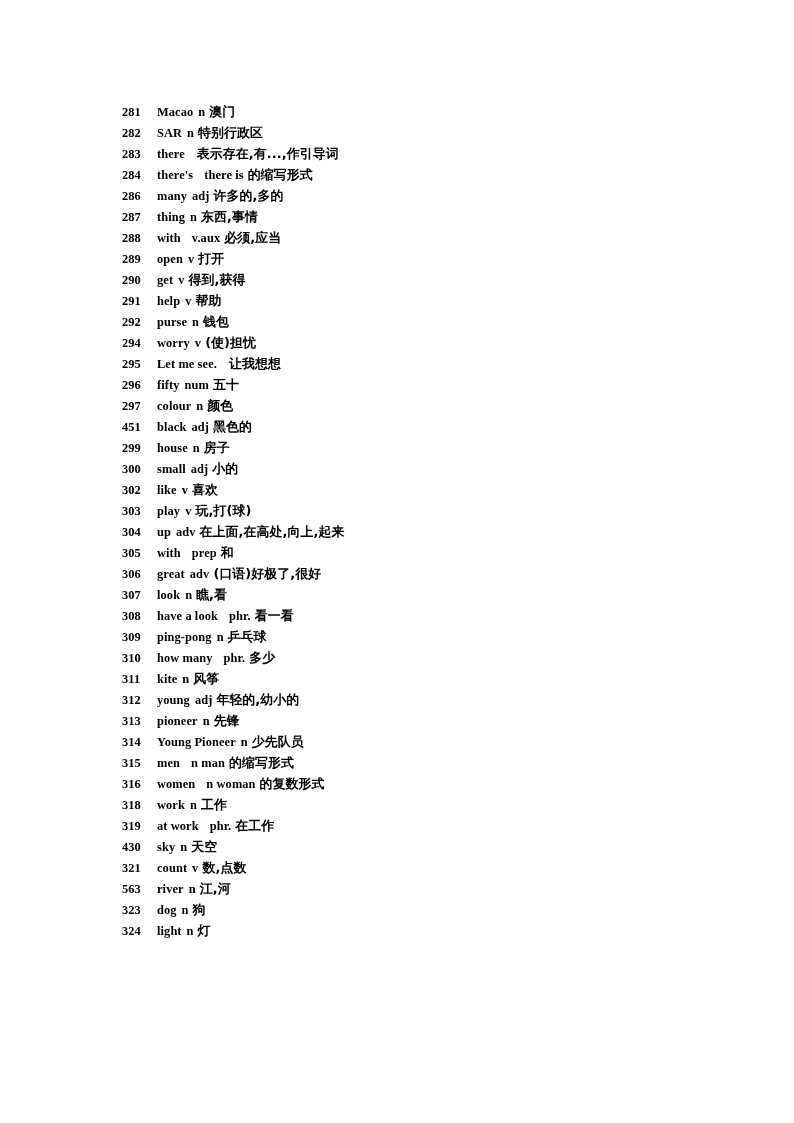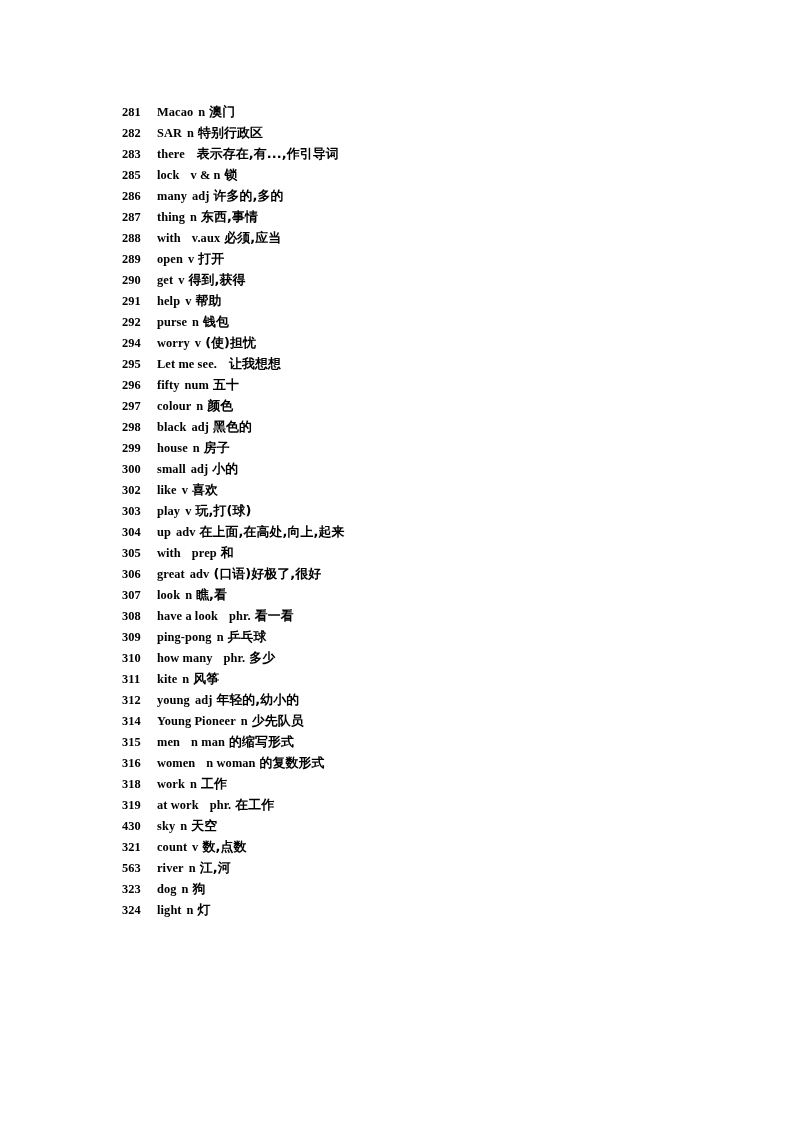--- a/index.html
+++ b/index.html
@@ -68,46 +68,47 @@
   }
 </style>
 </head>
 <body>
 
 <div id="page">
   <div id="vocab-list">
       <div class="vocab-row"><span class="num">281</span><span class="word">Macao</span><span class="pos">n</span><span class="def">澳门</span></div>
       <div class="vocab-row"><span class="num">282</span><span class="word">SAR</span><span class="pos">n</span><span class="def">特别行政区</span></div>
       <div class="vocab-row"><span class="num">283</span><span class="word">there</span><span class="def gap-wide">表示存在,有...,作引导词</span></div>
-      <div class="vocab-row"><span class="num">285</span><span class="word">lock</span><span class="pos gap-wide">v &amp; n</span><span class="def">锁</span></div>
+      <div class="vocab-row"><span class="num">284</span><span class="word">there's</span><span class="pos gap-wide">there is</span><span class="def">的缩写形式</span></div>
       <div class="vocab-row"><span class="num">286</span><span class="word">many</span><span class="pos">adj</span><span class="def">许多的,多的</span></div>
       <div class="vocab-row"><span class="num">287</span><span class="word">thing</span><span class="pos">n</span><span class="def">东西,事情</span></div>
       <div class="vocab-row"><span class="num">288</span><span class="word">with</span><span class="pos gap-wide">v.aux</span><span class="def">必须,应当</span></div>
       <div class="vocab-row"><span class="num">289</span><span class="word">open</span><span class="pos">v</span><span class="def">打开</span></div>
       <div class="vocab-row"><span class="num">290</span><span class="word">get</span><span class="pos">v</span><span class="def">得到,获得</span></div>
       <div class="vocab-row"><span class="num">291</span><span class="word">help</span><span class="pos">v</span><span class="def">帮助</span></div>
       <div class="vocab-row"><span class="num">292</span><span class="word">purse</span><span class="pos">n</span><span class="def">钱包</span></div>
       <div class="vocab-row"><span class="num">294</span><span class="word">worry</span><span class="pos">v</span><span class="def">(使)担忧</span></div>
       <div class="vocab-row"><span class="num">295</span><span class="word">Let me see.</span><span class="def gap-wide">让我想想</span></div>
       <div class="vocab-row"><span class="num">296</span><span class="word">fifty</span><span class="pos">num</span><span class="def">五十</span></div>
       <div class="vocab-row"><span class="num">297</span><span class="word">colour</span><span class="pos">n</span><span class="def">颜色</span></div>
-      <div class="vocab-row"><span class="num">298</span><span class="word">black</span><span class="pos">adj</span><span class="def">黑色的</span></div>
+      <div class="vocab-row"><span class="num">451</span><span class="word">black</span><span class="pos">adj</span><span class="def">黑色的</span></div>
       <div class="vocab-row"><span class="num">299</span><span class="word">house</span><span class="pos">n</span><span class="def">房子</span></div>
       <div class="vocab-row"><span class="num">300</span><span class="word">small</span><span class="pos">adj</span><span class="def">小的</span></div>
       <div class="vocab-row"><span class="num">302</span><span class="word">like</span><span class="pos">v</span><span class="def">喜欢</span></div>
       <div class="vocab-row"><span class="num">303</span><span class="word">play</span><span class="pos">v</span><span class="def">玩,打(球)</span></div>
       <div class="vocab-row"><span class="num">304</span><span class="word">up</span><span class="pos">adv</span><span class="def">在上面,在高处,向上,起来</span></div>
       <div class="vocab-row"><span class="num">305</span><span class="word">with</span><span class="pos gap-wide">prep</span><span class="def">和</span></div>
       <div class="vocab-row"><span class="num">306</span><span class="word">great</span><span class="pos">adv</span><span class="def">(口语)好极了,很好</span></div>
       <div class="vocab-row"><span class="num">307</span><span class="word">look</span><span class="pos">n</span><span class="def">瞧,看</span></div>
       <div class="vocab-row"><span class="num">308</span><span class="word">have a look</span><span class="pos gap-wide">phr.</span><span class="def">看一看</span></div>
       <div class="vocab-row"><span class="num">309</span><span class="word">ping-pong</span><span class="pos">n</span><span class="def">乒乓球</span></div>
       <div class="vocab-row"><span class="num">310</span><span class="word">how many</span><span class="pos gap-wide">phr.</span><span class="def">多少</span></div>
       <div class="vocab-row"><span class="num">311</span><span class="word">kite</span><span class="pos">n</span><span class="def">风筝</span></div>
       <div class="vocab-row"><span class="num">312</span><span class="word">young</span><span class="pos">adj</span><span class="def">年轻的,幼小的</span></div>
+      <div class="vocab-row"><span class="num">313</span><span class="word">pioneer</span><span class="pos">n</span><span class="def">先锋</span></div>
       <div class="vocab-row"><span class="num">314</span><span class="word">Young Pioneer</span><span class="pos">n</span><span class="def">少先队员</span></div>
       <div class="vocab-row"><span class="num">315</span><span class="word">men</span><span class="pos gap-wide">n man</span><span class="def">的缩写形式</span></div>
       <div class="vocab-row"><span class="num">316</span><span class="word">women</span><span class="pos gap-wide">n woman</span><span class="def">的复数形式</span></div>
       <div class="vocab-row"><span class="num">318</span><span class="word">work</span><span class="pos">n</span><span class="def">工作</span></div>
       <div class="vocab-row"><span class="num">319</span><span class="word">at work</span><span class="pos gap-wide">phr.</span><span class="def">在工作</span></div>
       <div class="vocab-row"><span class="num">430</span><span class="word">sky</span><span class="pos">n</span><span class="def">天空</span></div>
       <div class="vocab-row"><span class="num">321</span><span class="word">count</span><span class="pos">v</span><span class="def">数,点数</span></div>
       <div class="vocab-row"><span class="num">563</span><span class="word">river</span><span class="pos">n</span><span class="def">江,河</span></div>
       <div class="vocab-row"><span class="num">323</span><span class="word">dog</span><span class="pos">n</span><span class="def">狗</span></div>
       <div class="vocab-row"><span class="num">324</span><span class="word">light</span><span class="pos">n</span><span class="def">灯</span></div>

